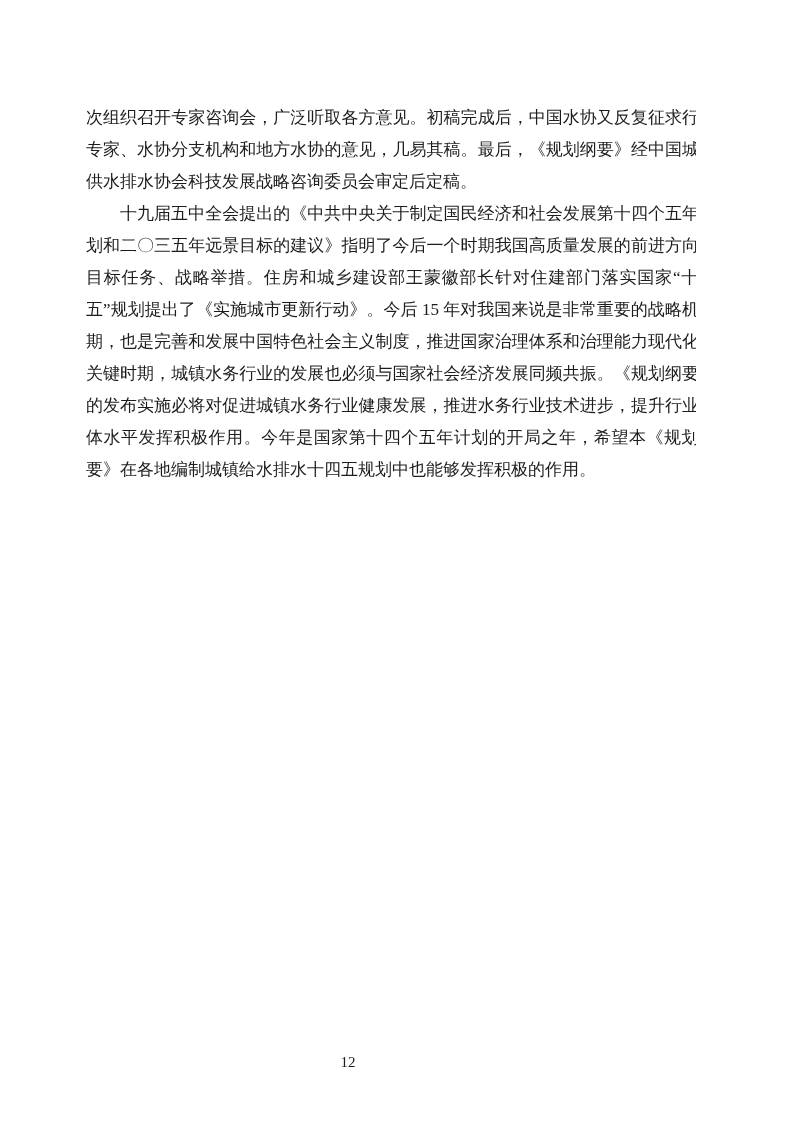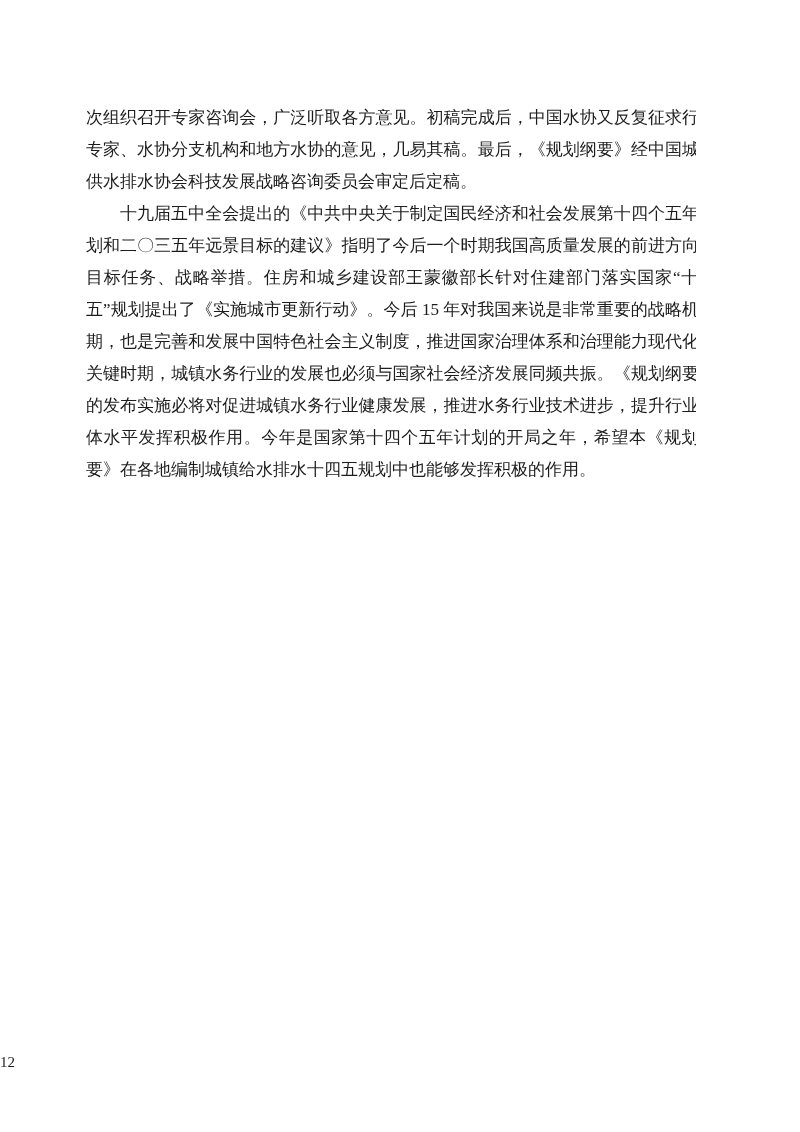--- a/index.html
+++ b/index.html
@@ -31,20 +31,21 @@
     text-indent: 2em;
   }
   .para.no-indent {
     text-indent: 0;
   }
   .page-number {
     position: absolute;
     top: 1054px;
     left: 0;
     width: 100%;
+    text-align: center;
     font-size: 15px;
     color: #1c1c1c;
     font-family: "Liberation Serif", "DejaVu Serif", serif;
   }
   .watermark {
     position: absolute;
     left: 705px;
     top: 1082px;
     width: 126px;
     text-align: right;

